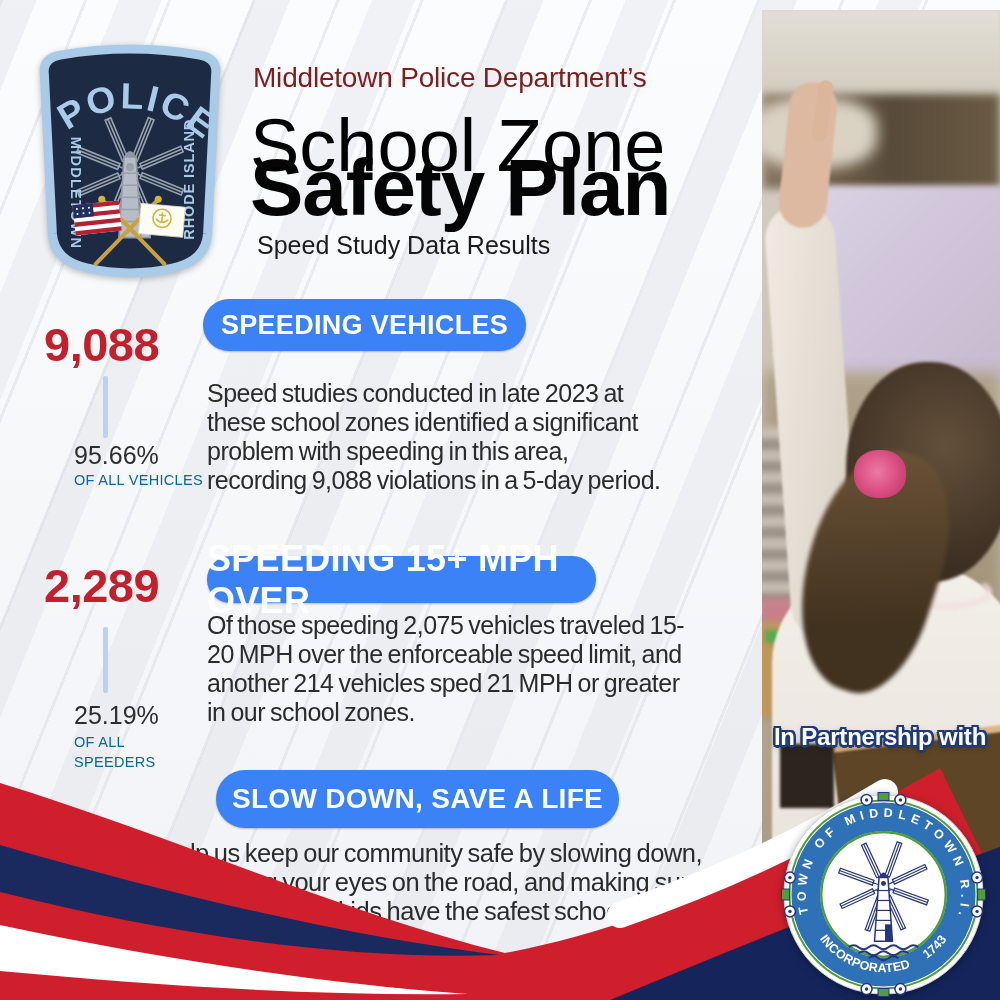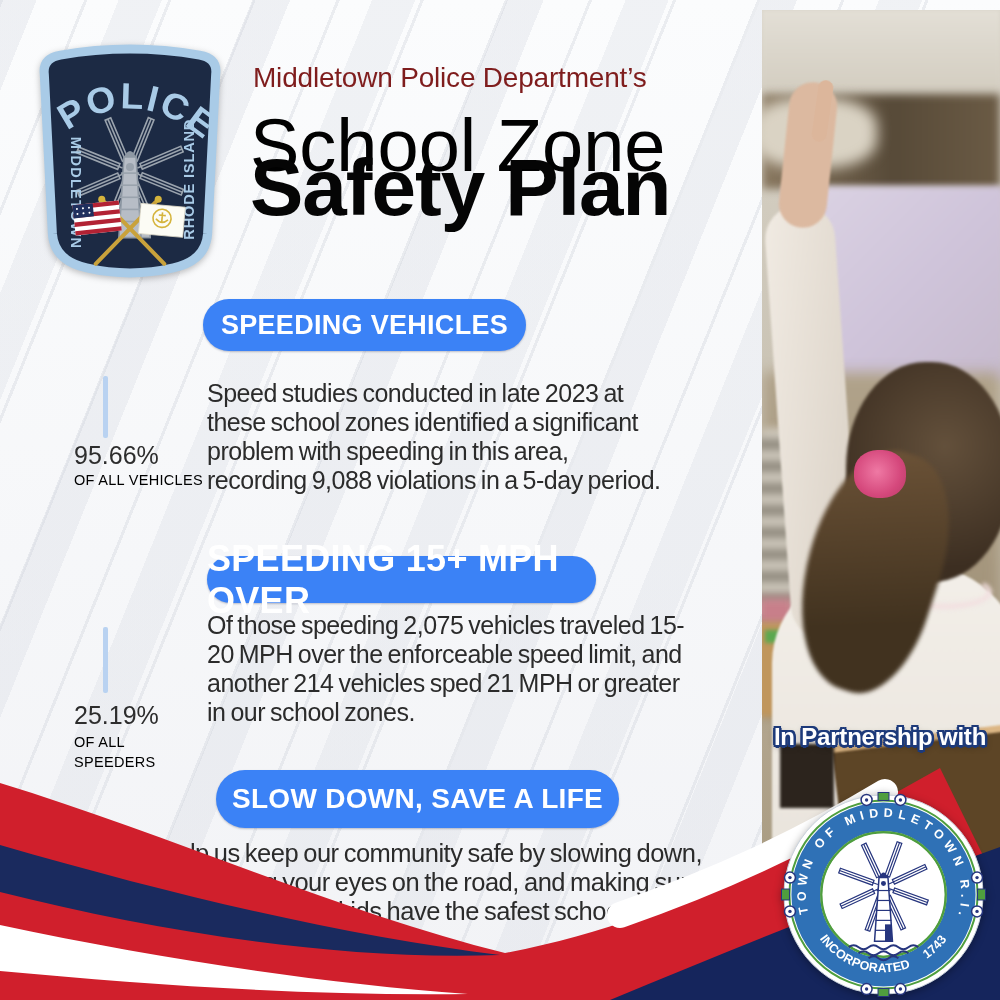--- a/index.html
+++ b/index.html
@@ -20,21 +20,21 @@
   .title2   { left:250px; top:148px; font-size:80px; font-weight:700; color:#050505; line-height:1.0; letter-spacing:-1px; z-index:3;}
   .subtitle { left:257px; top:231px; font-size:25px; color:#1b1b1b; z-index:3;}
 
   
   .stat-num { font-size:47px; font-weight:700; color:#c3202b; letter-spacing:-.5px; z-index:3;}
   .n1 { left:44px; top:317px; } .n2 { left:44px; top:558px; }
   .vline { width:5px; background:#b9d2f1; border-radius:2px; z-index:3;}
   .v1 { left:103px; top:376px; height:62px; } .v2 { left:103px; top:627px; height:66px; }
   .pct { font-size:25px; color:#2d2d2d; z-index:3;}
   .p1 { left:74px; top:441px; } .p2 { left:74px; top:701px; }
-  .plabel { font-size:14.5px; color:#000000; letter-spacing:.3px; line-height:20px; z-index:3;}
+  .plabel { font-size:14.5px; color:#0369a1; letter-spacing:.3px; line-height:20px; z-index:3;}
   .l1 { left:74px; top:470px; white-space:nowrap; } .l2 { left:74px; top:732px; width:90px; }
   .pill { background:#3b82f6; color:#ffffff; font-weight:700; border-radius:999px;
           display:flex; align-items:center; justify-content:center; letter-spacing:.3px; z-index:3;
           box-shadow:0 1px 2px rgba(10,20,60,.25); }
   .pillA { left:203px; top:299px; width:323px; height:52px; font-size:27px; }
   .pillB { left:207px; top:556px; width:389px; height:47px; font-size:36px; }
   .pillC { left:216px; top:770px; width:403px; height:58px; font-size:28px; }
   .body-text { font-size:25px; color:#2b2b2b; line-height:29px; letter-spacing:-.5px; word-spacing:-1.5px; white-space:pre-line; z-index:3;}
   .b1 { left:207px; top:379px; width:490px; }
   .b2 { left:207px; top:611px; width:495px; }
@@ -160,30 +160,33 @@
         <rect width="44" height="30" fill="#fcfcf5" stroke="#ddd9c8" stroke-width="0.8"></rect>
         <circle cx="22" cy="13" r="9" fill="none" stroke="#d5b43c" stroke-width="1.6"></circle>
         <path d="M22,7 L22,17 M18.5,10 L25.5,10 M16,14 Q22,20 28,14" fill="none" stroke="#d5b43c" stroke-width="1.6"></path>
       </g>
     </g>
   </svg>
 
   <div class="abs kicker">Middletown Police Department’s</div>
   <div class="abs title1">School Zone</div>
   <div class="abs title2">Safety Plan</div>
-
+  <div class="abs subtitle">Speed Study Data Results</div>
+
+  <div class="abs stat-num n1">9,088</div>
   <div class="abs vline v1"></div>
   <div class="abs pct p1">95.66%</div>
   <div class="abs plabel l1">OF ALL VEHICLES</div>
   <div class="abs pill pillA">SPEEDING VEHICLES</div>
   <div class="abs body-text b1">Speed studies conducted in late 2023 at
 these school zones identified a significant
 problem with speeding in this area,
 recording 9,088 violations in a 5-day period.</div>
 
+  <div class="abs stat-num n2">2,289</div>
   <div class="abs vline v2"></div>
   <div class="abs pct p2">25.19%</div>
   <div class="abs plabel l2">OF ALL SPEEDERS</div>
   <div class="abs pill pillB">SPEEDING 15+ MPH OVER</div>
   <div class="abs body-text b2">Of those speeding 2,075 vehicles traveled 15-
 20 MPH over the enforceable speed limit, and
 another 214 vehicles sped 21 MPH or greater
 in our school zones.</div>
 
   <div class="abs pill pillC">SLOW DOWN, SAVE A LIFE</div>

